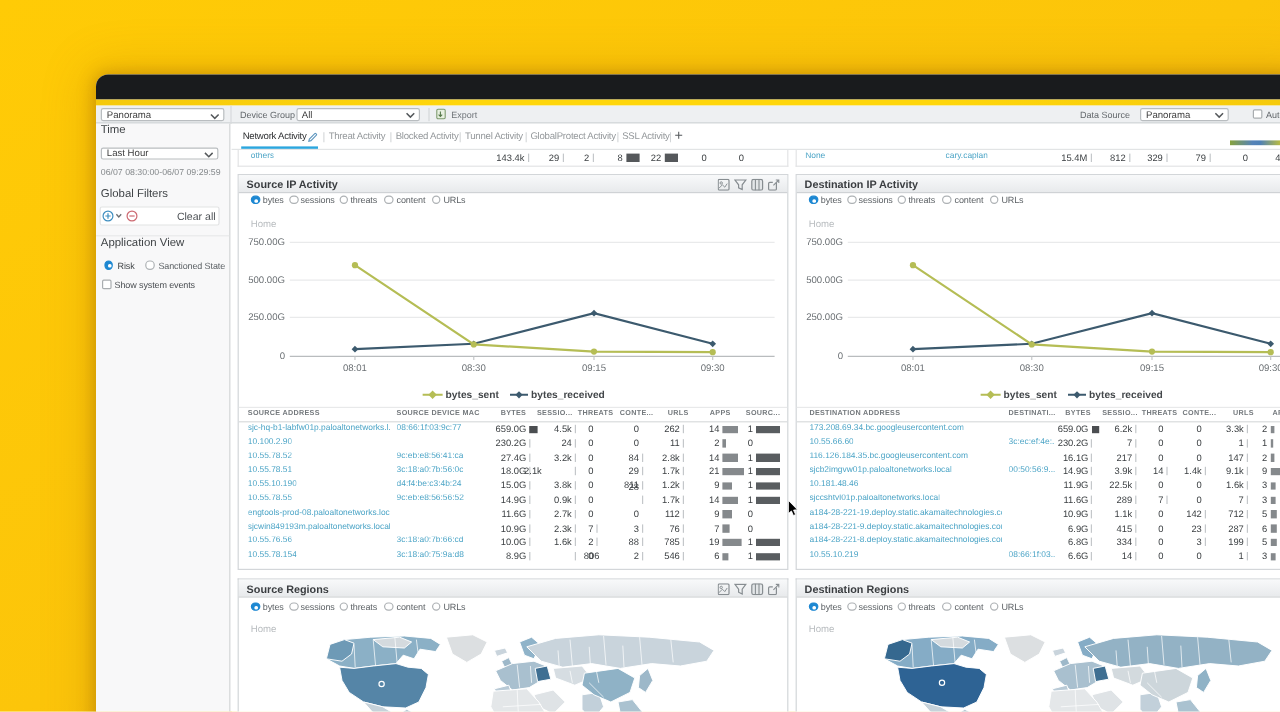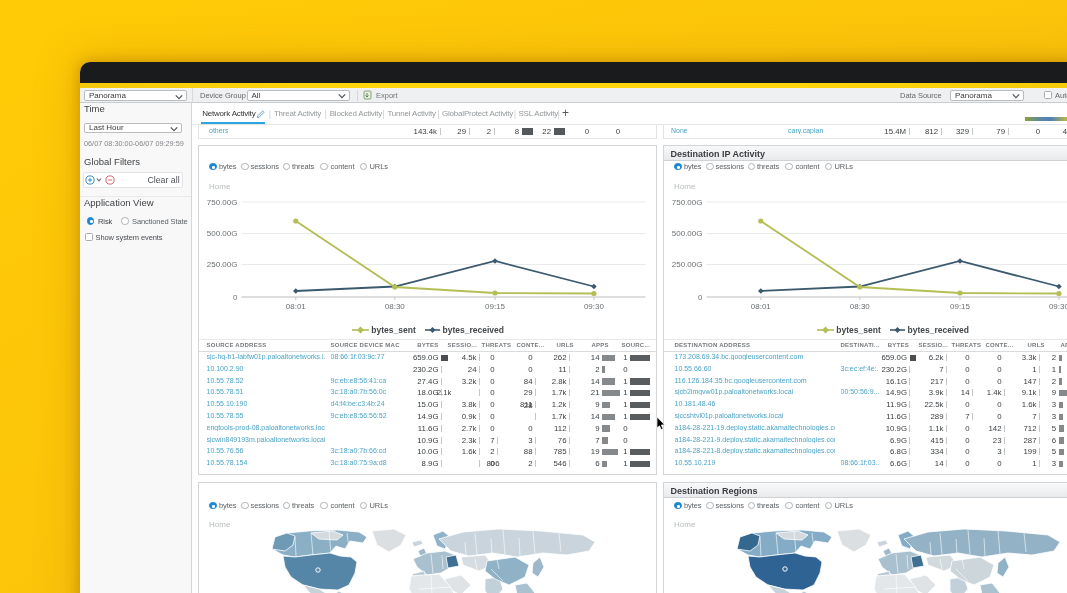--- a/index.html
+++ b/index.html
@@ -133,20 +133,33 @@
 <div class="num" style="left:829px;top:65px;width:60px">329</div>
 <div class="num" style="left:865px;top:65px;width:60px">79</div>
 <div class="num" style="left:900px;top:65px;width:60px">0</div>
 <div class="num" style="left:927px;top:65px;width:60px">4</div>
 <div class="tick" style="left:829px;top:65.5px"></div>
 <div class="tick" style="left:861px;top:65.5px"></div>
 <div class="tick" style="left:892px;top:65.5px"></div>
 <div class="tick" style="left:928px;top:65.5px"></div>
 <div class="abs" style="left:945px;top:55px;width:42px;height:4px;background:linear-gradient(90deg,#86a23d,#5583b8 45%,#4f81b5 60%,#b9bc41)"></div>
 <div class="panel" style="left:117.5px;top:82.5px;height:330px;width:459px">
+      <div class="phead">
+        <div class="t">Source IP Activity</div>
+        <svg class="abs" style="right:6px;top:3px" width="52" height="10" viewBox="0 0 52 10" fill="none" stroke="#878d91" stroke-width="1">
+          <rect x="0.5" y="0.5" width="9" height="9" rx="1"></rect>
+          <circle cx="3" cy="3.5" r="1" stroke-width="0.8"></circle>
+          <path d="M1 8 L4 5 L6 7 L8 4" stroke-width="0.8"></path>
+          <path d="M14.5 1 L23.5 1 L20.5 5 L20.5 9 L17.5 7.5 L17.5 5 Z"></path>
+          <rect x="28.5" y="0.5" width="9" height="9" rx="1.5" fill="#e3e6e8"></rect>
+          <path d="M31.5 0.5 L31.5 9.5 M34.5 0.5 L34.5 9.5" stroke-width="0.9"></path>
+          <path d="M49 3.5 L49 8.5 Q49 9.5 48 9.5 L43.5 9.5 Q42.5 9.5 42.5 8.5 L42.5 4 Q42.5 3 43.5 3 L46 3" fill="none"></path>
+          <path d="M46.5 5.5 L51 1 M48.5 1 L51 1 L51 3.5" stroke-width="0.9"></path>
+        </svg>
+      </div>
       <div class="radio on" style="left:10.5px;top:17px"></div>
       <div class="rlbl" style="left:20.5px;top:16.5px">bytes</div>
       <div class="radio" style="left:42.5px;top:17px"></div>
       <div class="rlbl" style="left:52px;top:16.5px">sessions</div>
       <div class="radio" style="left:84px;top:17px"></div>
       <div class="rlbl" style="left:93.5px;top:16.5px">threats</div>
       <div class="radio" style="left:121.5px;top:17px"></div>
       <div class="rlbl" style="left:132px;top:16.5px">content</div>
       <div class="radio" style="left:161px;top:17px"></div>
       <div class="rlbl" style="left:171px;top:16.5px">URLs</div>
@@ -533,20 +546,33 @@
       <div class="num" style="left:225px;top:313.7000000000001px;width:55px">14</div>
       <div class="tick" style="left:282px;top:314.7000000000001px"></div>
       <div class="num" style="left:251px;top:313.7000000000001px;width:55px">0</div>
       <div class="num" style="left:283px;top:313.7000000000001px;width:55px">0</div>
       <div class="num" style="left:318px;top:313.7000000000001px;width:55px">1</div>
       <div class="tick" style="left:375px;top:314.7000000000001px"></div>
       <div class="num" style="left:362.5px;top:313.7000000000001px;width:30px">3</div>
       <div class="bar" style="left:395.0px;top:315.2000000000001px;width:4px"></div>
     </div>
 <div class="panel" style="left:117.5px;top:419.5px;height:141px;border-bottom:none;width:459px">
+      <div class="phead">
+        <div class="t">Source Regions</div>
+        <svg class="abs" style="right:6px;top:3px" width="52" height="10" viewBox="0 0 52 10" fill="none" stroke="#878d91" stroke-width="1">
+          <rect x="0.5" y="0.5" width="9" height="9" rx="1"></rect>
+          <circle cx="3" cy="3.5" r="1" stroke-width="0.8"></circle>
+          <path d="M1 8 L4 5 L6 7 L8 4" stroke-width="0.8"></path>
+          <path d="M14.5 1 L23.5 1 L20.5 5 L20.5 9 L17.5 7.5 L17.5 5 Z"></path>
+          <rect x="28.5" y="0.5" width="9" height="9" rx="1.5" fill="#e3e6e8"></rect>
+          <path d="M31.5 0.5 L31.5 9.5 M34.5 0.5 L34.5 9.5" stroke-width="0.9"></path>
+          <path d="M49 3.5 L49 8.5 Q49 9.5 48 9.5 L43.5 9.5 Q42.5 9.5 42.5 8.5 L42.5 4 Q42.5 3 43.5 3 L46 3" fill="none"></path>
+          <path d="M46.5 5.5 L51 1 M48.5 1 L51 1 L51 3.5" stroke-width="0.9"></path>
+        </svg>
+      </div>
       <div class="radio on" style="left:10.5px;top:19px"></div>
       <div class="rlbl" style="left:20.5px;top:18.5px">bytes</div>
       <div class="radio" style="left:42.5px;top:19px"></div>
       <div class="rlbl" style="left:52px;top:18.5px">sessions</div>
       <div class="radio" style="left:84px;top:19px"></div>
       <div class="rlbl" style="left:93.5px;top:18.5px">threats</div>
       <div class="radio" style="left:121.5px;top:19px"></div>
       <div class="rlbl" style="left:132px;top:18.5px">content</div>
       <div class="radio" style="left:161px;top:19px"></div>
       <div class="rlbl" style="left:171px;top:18.5px">URLs</div>

